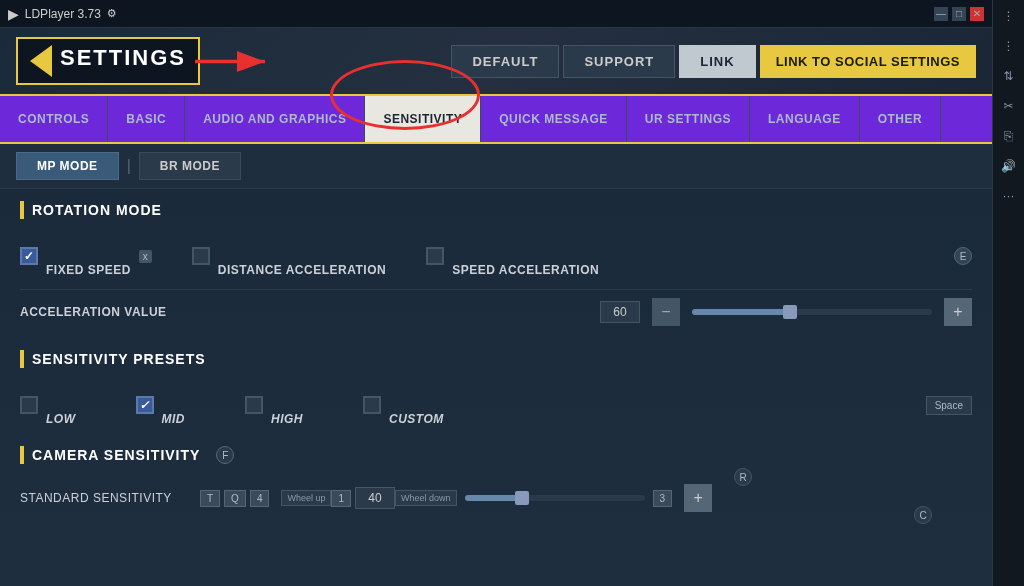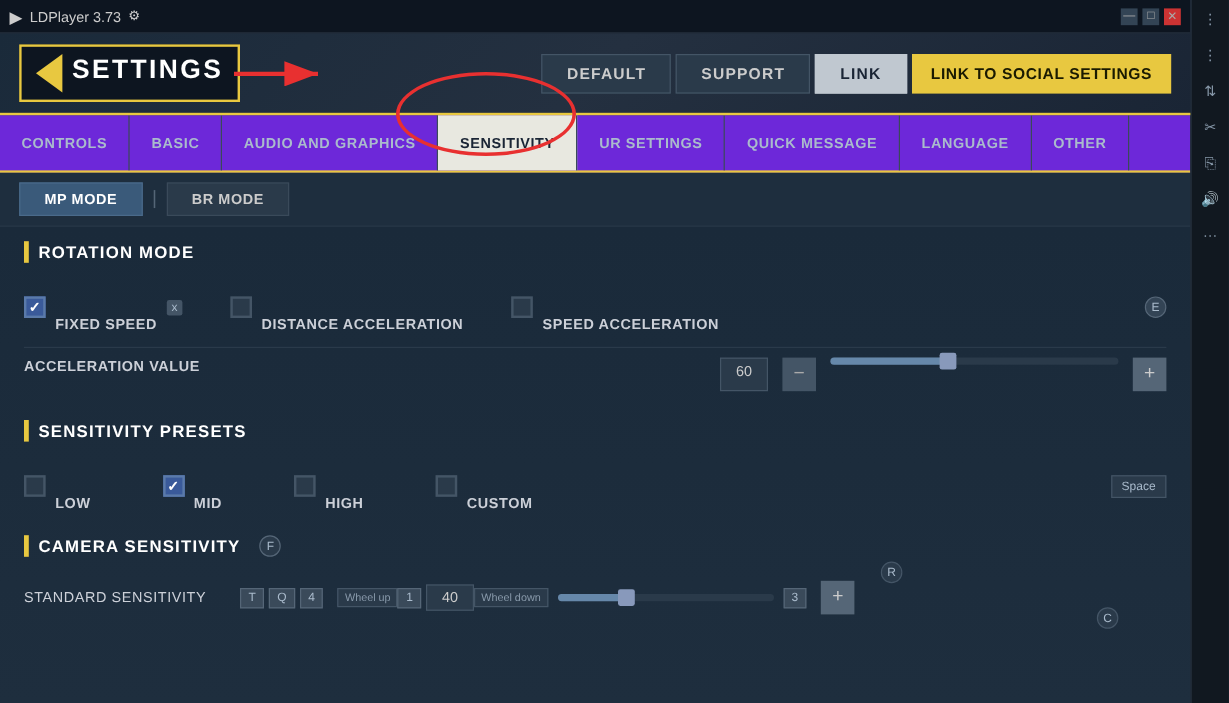--- a/index.html
+++ b/index.html
@@ -302,20 +302,21 @@
       border-radius: 50%;
       display: flex;
       align-items: center;
       justify-content: center;
       border: 1px solid #556677;
     }
 
     
     .slider-row {
       display: flex;
+      align-items: center;
       gap: 12px;
       padding: 8px 0;
     }
     .slider-label {
       color: #ccd0d8;
       font-size: 12px;
       font-weight: bold;
       letter-spacing: 0.5px;
       min-width: 160px;
     }
@@ -395,20 +396,21 @@
     .presets-row {
       display: flex;
       align-items: center;
       gap: 60px;
       padding: 4px 0;
     }
     .preset-item {
       display: flex;
       align-items: center;
       gap: 8px;
+      font-style: italic;
     }
     .space-badge {
       background: #2a3a4a;
       border: 1px solid #445566;
       color: #aabbcc;
       font-size: 10px;
       padding: 3px 8px;
       margin-left: 8px;
     }
 
@@ -547,22 +549,22 @@
     </div>
   </div>
 
   <div class="red-circle"></div>
 
   <div class="nav-tabs">
     <div class="nav-tab">CONTROLS</div>
     <div class="nav-tab">BASIC</div>
     <div class="nav-tab">AUDIO AND GRAPHICS</div>
     <div class="nav-tab active">SENSITIVITY</div>
+    <div class="nav-tab">QUICK MESSAGE</div>
     <div class="nav-tab">UR SETTINGS</div>
-    <div class="nav-tab">QUICK MESSAGE</div>
     <div class="nav-tab">LANGUAGE</div>
     <div class="nav-tab">OTHER</div>
   </div>
 
   <div class="mode-tabs">
     <div class="mode-tab active">MP MODE</div>
     <span class="mode-divider">|</span>
     <div class="mode-tab">BR MODE</div>
   </div>
 

